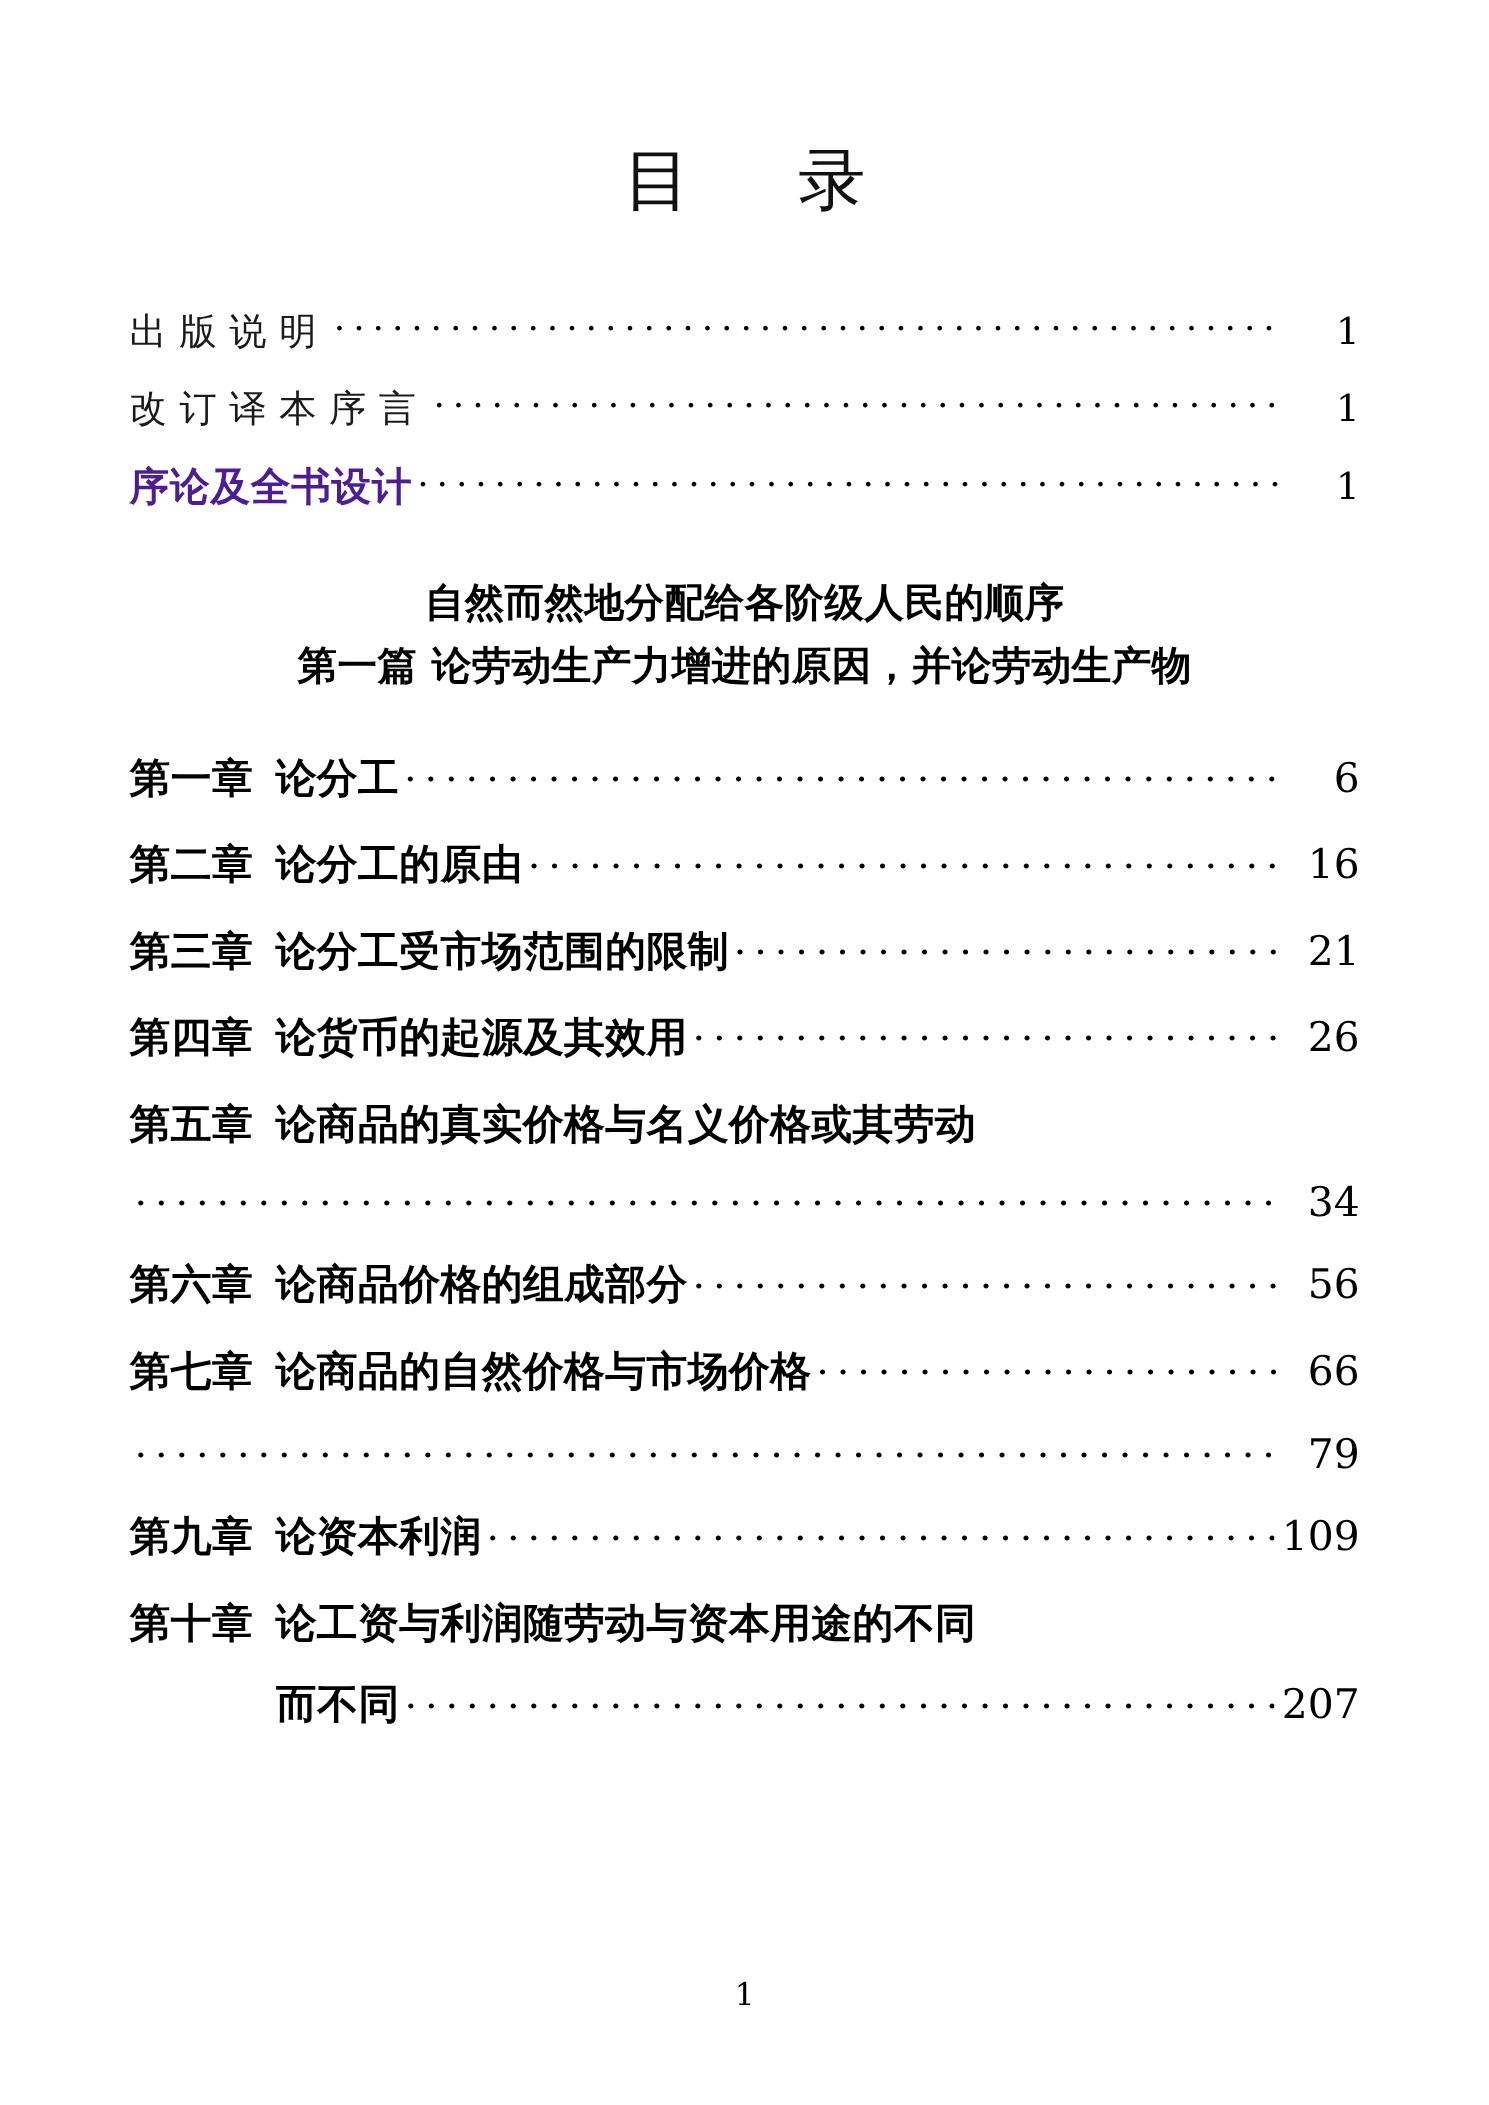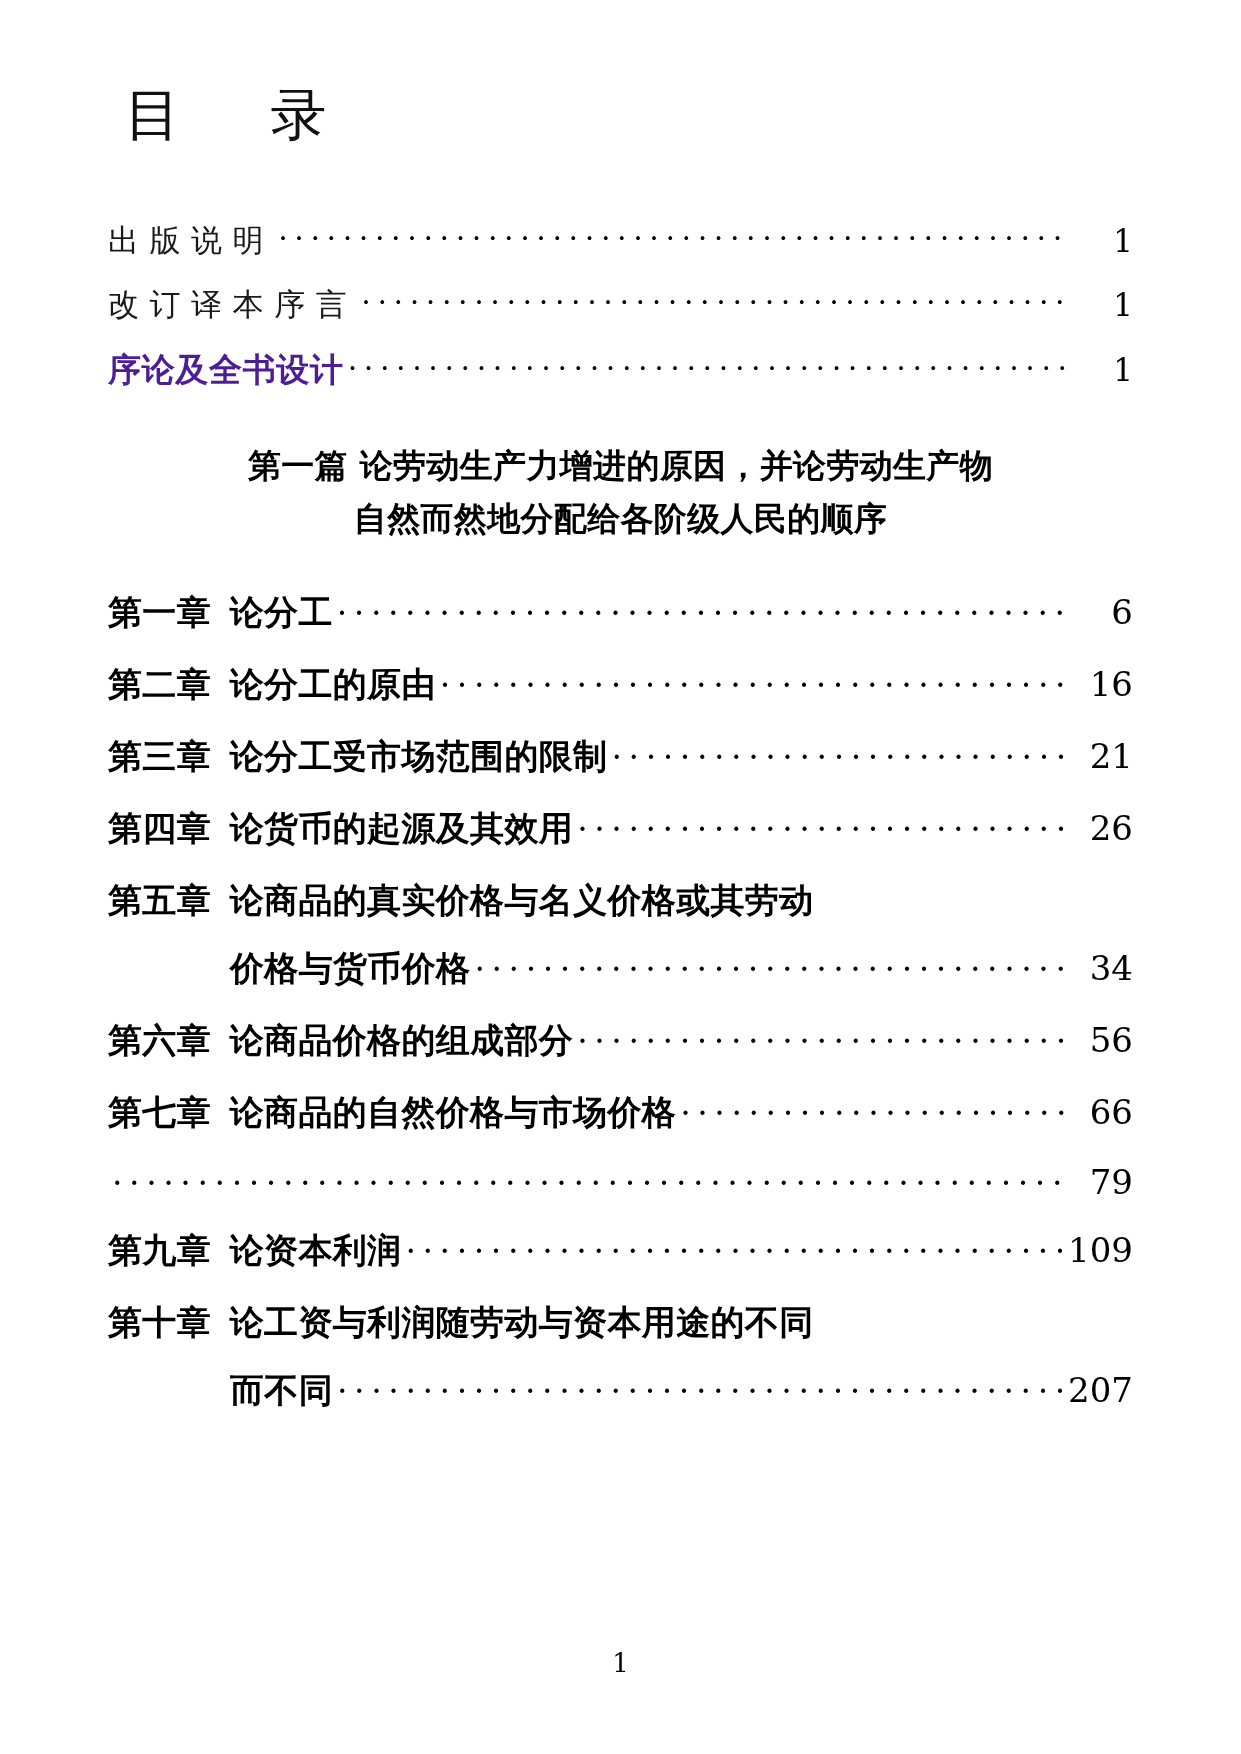--- a/index.html
+++ b/index.html
@@ -20,28 +20,28 @@
     position: absolute;
     inset: 0;
     width: 1241px;
     height: 1754px;
     box-sizing: border-box;
     padding: 0 108px;
   }
 
   
   .toc-title {
-    text-align: left;
+    text-align: center;
     font-family: "DejaVu Serif", "Liberation Serif", serif;
     font-size: 56px;
     font-weight: 400;
     letter-spacing: 0.30em;
     text-indent: 0.30em;
     margin: 0;
-    padding-top: 84px;
+    padding-top: 120px;
     line-height: 1.1;
     color: #111;
   }
 
   
   .front-matter {
     margin-top: 74px;
   }
 
   .fm-row {
@@ -201,22 +201,22 @@
 
     <div class="fm-row strong">
       <span class="fm-label">序论及全书设计</span>
       <span class="leader"></span>
       <span class="pagenum">1</span>
     </div>
 
   </div>
 
   <div class="part-heading">
+    <span class="ph-line">自然而然地分配给各阶级人民的顺序</span>
     <span class="ph-line">第一篇 论劳动生产力增进的原因，并论劳动生产物</span>
-    <span class="ph-line">自然而然地分配给各阶级人民的顺序</span>
   </div>
 
   <div class="chapters">
 
     <div class="ch-row">
       <span class="ch-label">
         <span class="ch-num">第一章</span><span class="ch-title">论分工</span>
       </span>
       <span class="leader"></span>
       <span class="pagenum">6</span>
@@ -248,21 +248,20 @@
 
     <div class="ch-row no-leader">
       <span class="ch-label">
         <span class="ch-num">第五章</span><span class="ch-title">论商品的真实价格与名义价格或其劳动</span>
       </span>
       <span class="leader"></span>
       <span class="pagenum"></span>
     </div>
 
     <div class="ch-row continuation">
-      <span class="ch-label">价格与货币价格</span>
       <span class="leader"></span>
       <span class="pagenum">34</span>
     </div>
 
     <div class="ch-row">
       <span class="ch-label">
         <span class="ch-num">第六章</span><span class="ch-title">论商品价格的组成部分</span>
       </span>
       <span class="leader"></span>
       <span class="pagenum">56</span>

